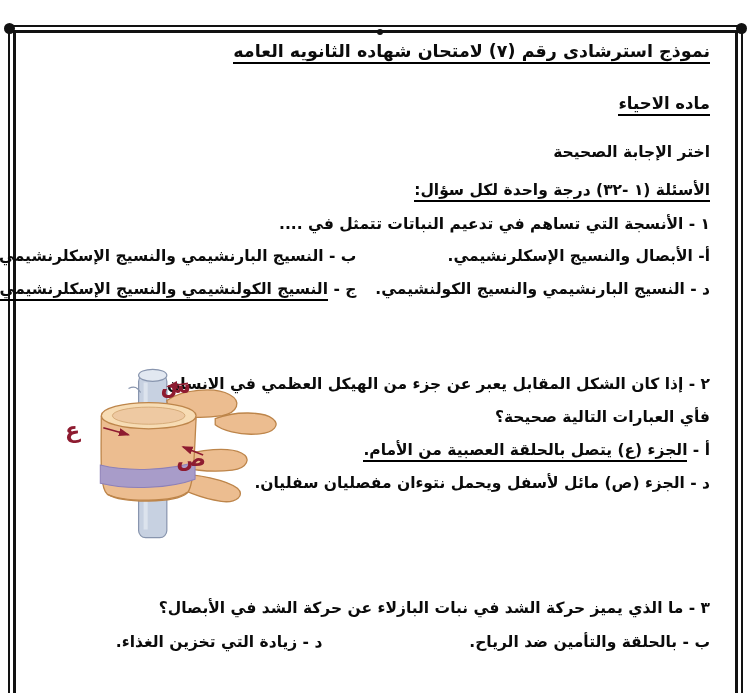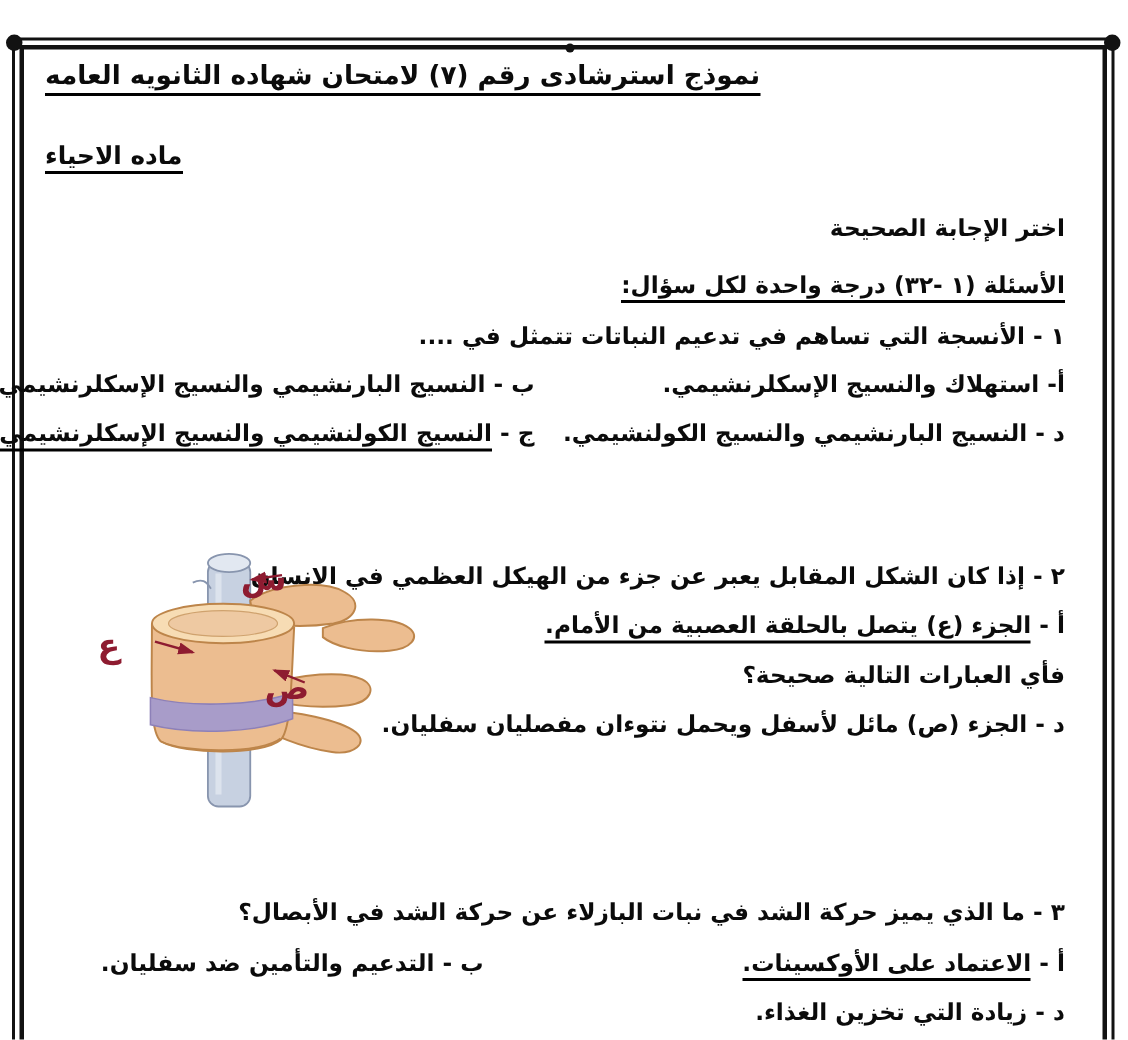--- a/index.html
+++ b/index.html
@@ -13,21 +13,21 @@
   .frame-inner{position:absolute;left:13px;right:14px;top:30px;bottom:-30px;
                border:3px solid #121212;}
   .corner-dot{position:absolute;width:11px;height:11px;background:#121212;
               border-radius:50%;top:23px;}
   .dot-left{left:4px;}
   .dot-right{right:5px;}
   .dot-mid{left:377px;top:29px;width:6px;height:6px;}
 
   p{margin:0;font-weight:700;}
   .abs{position:absolute;right:42px;left:30px;}
-  .center{text-align:left;}
+  .center{text-align:right;}
   .u{border-bottom:2.5px solid #000;padding-bottom:1px;}
 
   .title-line{top:36px;font-size:17.5px;line-height:30px;}
   .subject-line{top:90px;font-size:16.5px;line-height:28px;}
   .body-text{font-size:15.5px;line-height:33px;}
   .instruction{top:136px;}
   .qheader{top:174px;}
 
   .q1-text{top:208px;}
   .opt-grid{position:absolute;right:42px;left:30px;display:grid;direction:rtl;}
@@ -54,30 +54,30 @@
   <div class="corner-dot dot-right"></div>
   <div class="corner-dot dot-mid"></div>
 
   <p class="abs center title-line"><span class="u">نموذج استرشادى رقم (٧) لامتحان شهاده الثانويه العامه</span></p>
   <p class="abs body-text instruction">اختر الإجابة الصحيحة</p>
   <p class="abs center subject-line"><span class="u">ماده الاحياء</span></p>
   <p class="abs body-text qheader"><span class="u">الأسئلة  (١ -٣٢) درجة واحدة لكل سؤال:</span></p>
 
   <p class="abs body-text q1-text">١ - الأنسجة التي تساهم في تدعيم النباتات تتمثل في ....</p>
   <div class="opt-grid grid-q1">
-    <p class="opt"><span>أ- </span><span>استهلاك والنسيج الإسكلرنشيمي.</span></p>
+    <p class="opt"><span>أ- </span><span>الأبصال والنسيج الإسكلرنشيمي.</span></p>
     <p class="opt"><span>ب - </span><span>النسيج البارنشيمي والنسيج الإسكلرنشيمي.</span></p>
     <p class="opt"><span>د - </span><span>النسيج البارنشيمي والنسيج الكولنشيمي.</span></p>
     <p class="opt"><span>ج - </span><span class="u">النسيج الكولنشيمي والنسيج الإسكلرنشيمي.</span></p>
   </div>
 
   <div class="abs q2-block">
     <p>٢ - إذا كان الشكل المقابل يعبر عن جزء من الهيكل العظمي في الانسان،</p>
+    <p>فأي العبارات التالية صحيحة؟</p>
     <p><span>أ - </span><span class="u">الجزء (ع) يتصل بالحلقة العصبية من الأمام.</span></p>
-    <p>فأي العبارات التالية صحيحة؟</p>
     <p><span>د - </span><span>الجزء (ص) مائل لأسفل ويحمل نتوءان مفصليان سفليان.</span></p>
   </div>
 
   <div class="figure">
     <svg viewBox="0 0 240 188" xmlns="http://www.w3.org/2000/svg">
       <defs>
         <marker id="arr" markerWidth="7" markerHeight="6" refX="6" refY="2.5" orient="auto">
           <path d="M0,0 L7,2.5 L0,5 Z" fill="#8e1b30"></path>
         </marker>
       </defs>
@@ -112,18 +112,17 @@
         <line x1="37" y1="67" x2="62" y2="74" stroke="#8e1b30" stroke-width="1.6" marker-end="url(#arr)"></line>
         <text x="14" y="77">ع</text>
         <line x1="136" y1="94" x2="116" y2="86" stroke="#8e1b30" stroke-width="1.6" marker-end="url(#arr)"></line>
         <text x="139" y="105">ص</text>
       </g>
     </svg>
   </div>
 
   <p class="abs body-text q3-text">٣ - ما الذي يميز حركة الشد في نبات البازلاء عن حركة الشد في الأبصال؟</p>
   <div class="opt-grid grid-q3">
-    <p class="opt"><span>أ - </span><span class="u">الاعتماد على الأوكسينات.</span></p>
-    <p class="opt"><span>ب - </span><span>التدعيم والتأمين ضد سفليان.</span></p>
+    <p class="opt"><span>ب - </span><span>بالحلقة والتأمين ضد الرياح.</span></p>
     <p class="opt"><span>د - </span><span>زيادة التي تخزين الغذاء.</span></p>
   </div>
 
 </div>
 
 </body></html>

